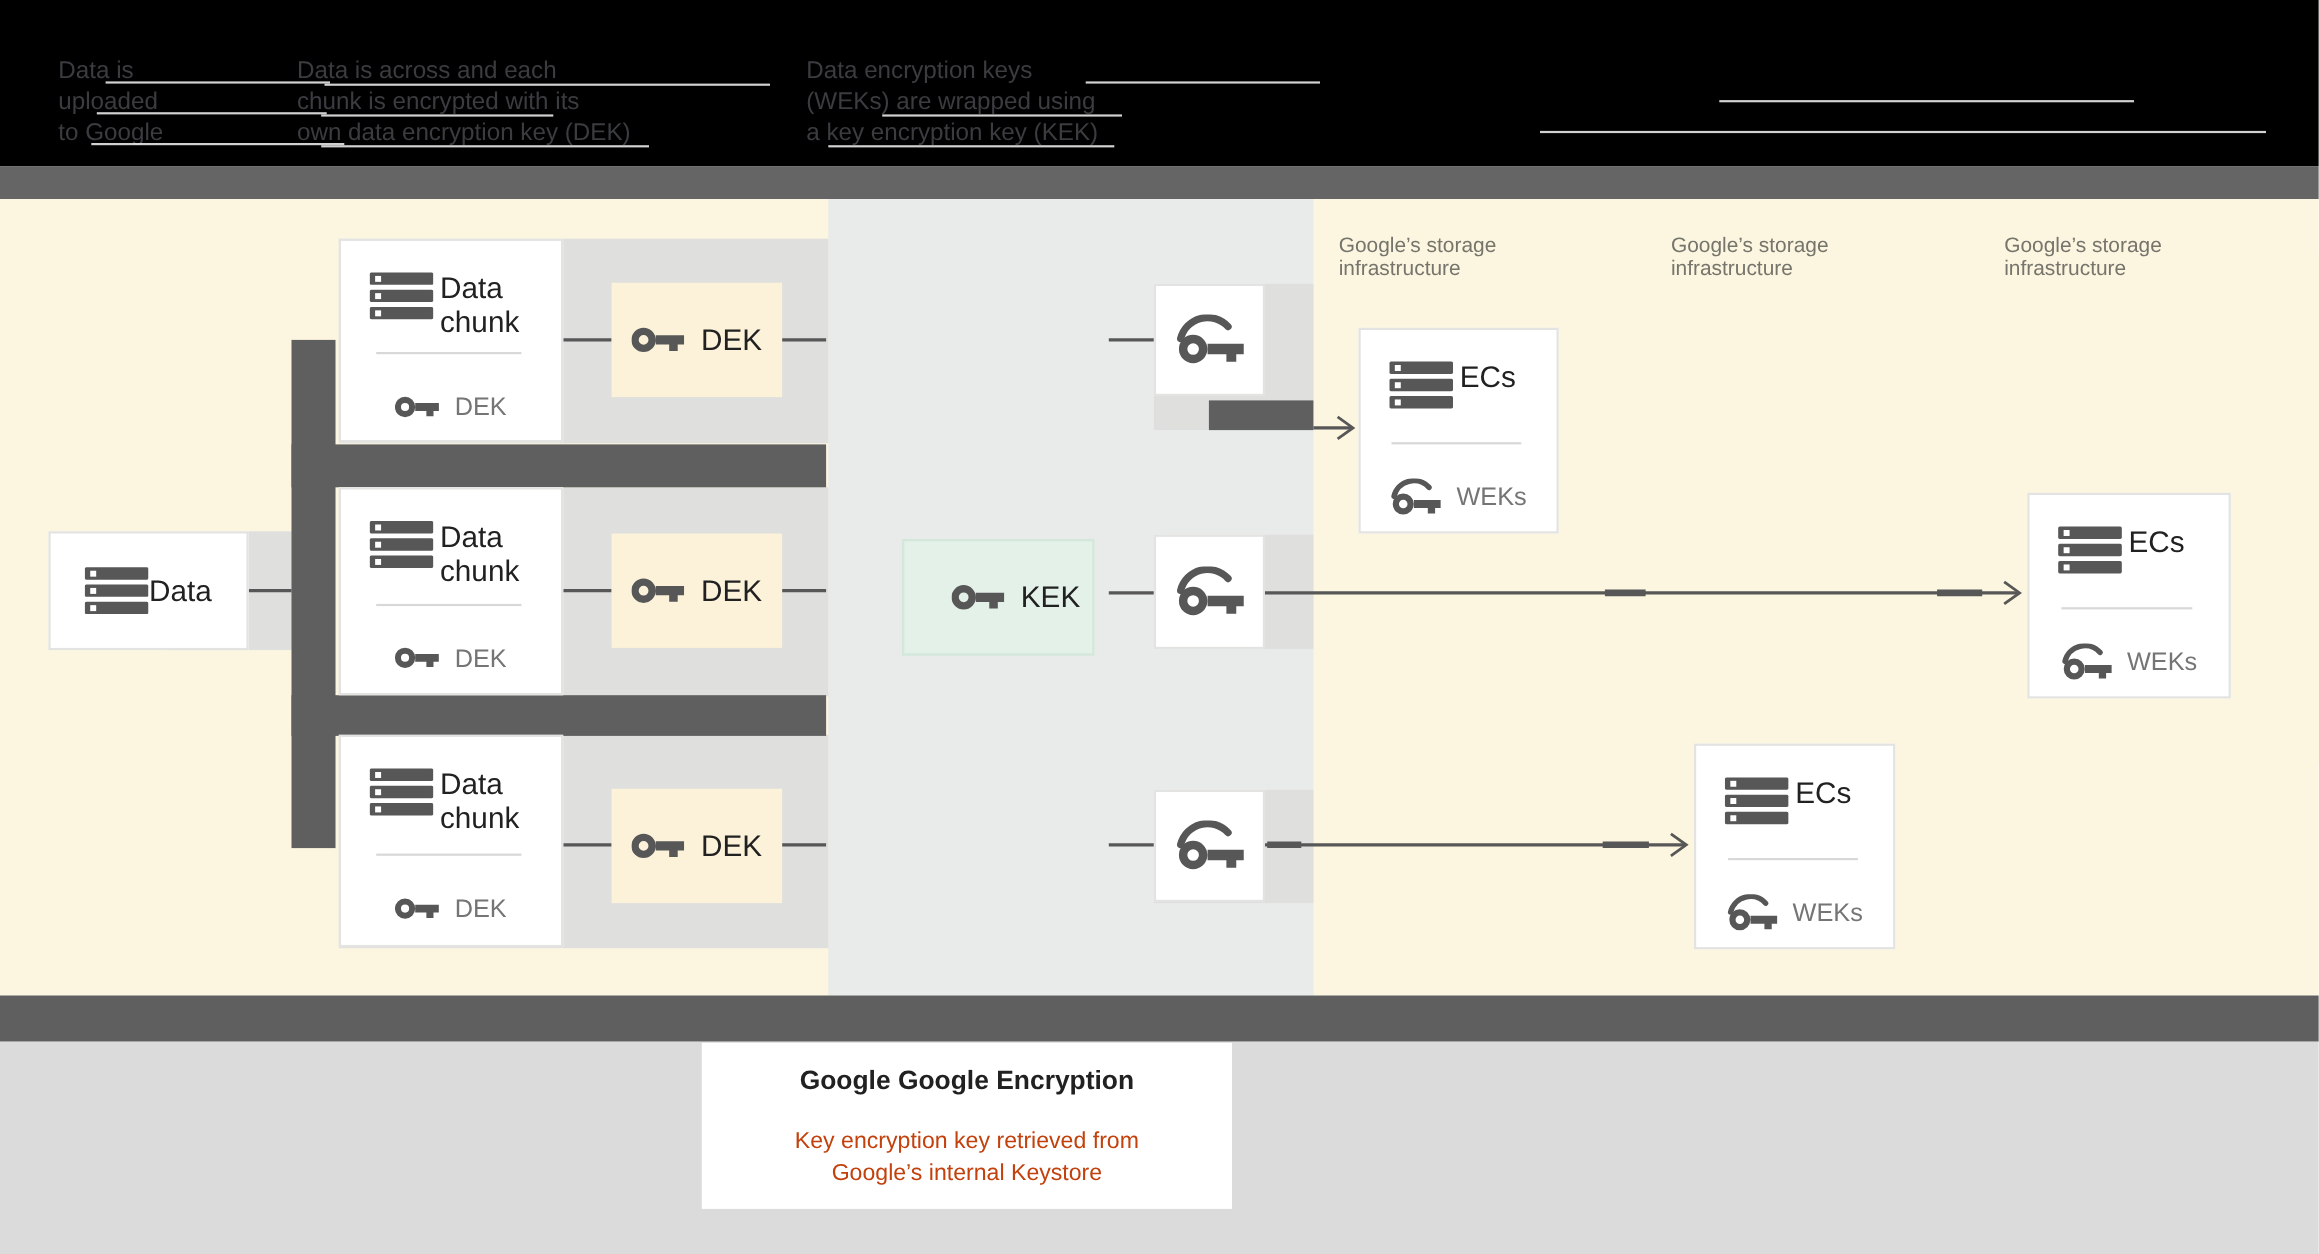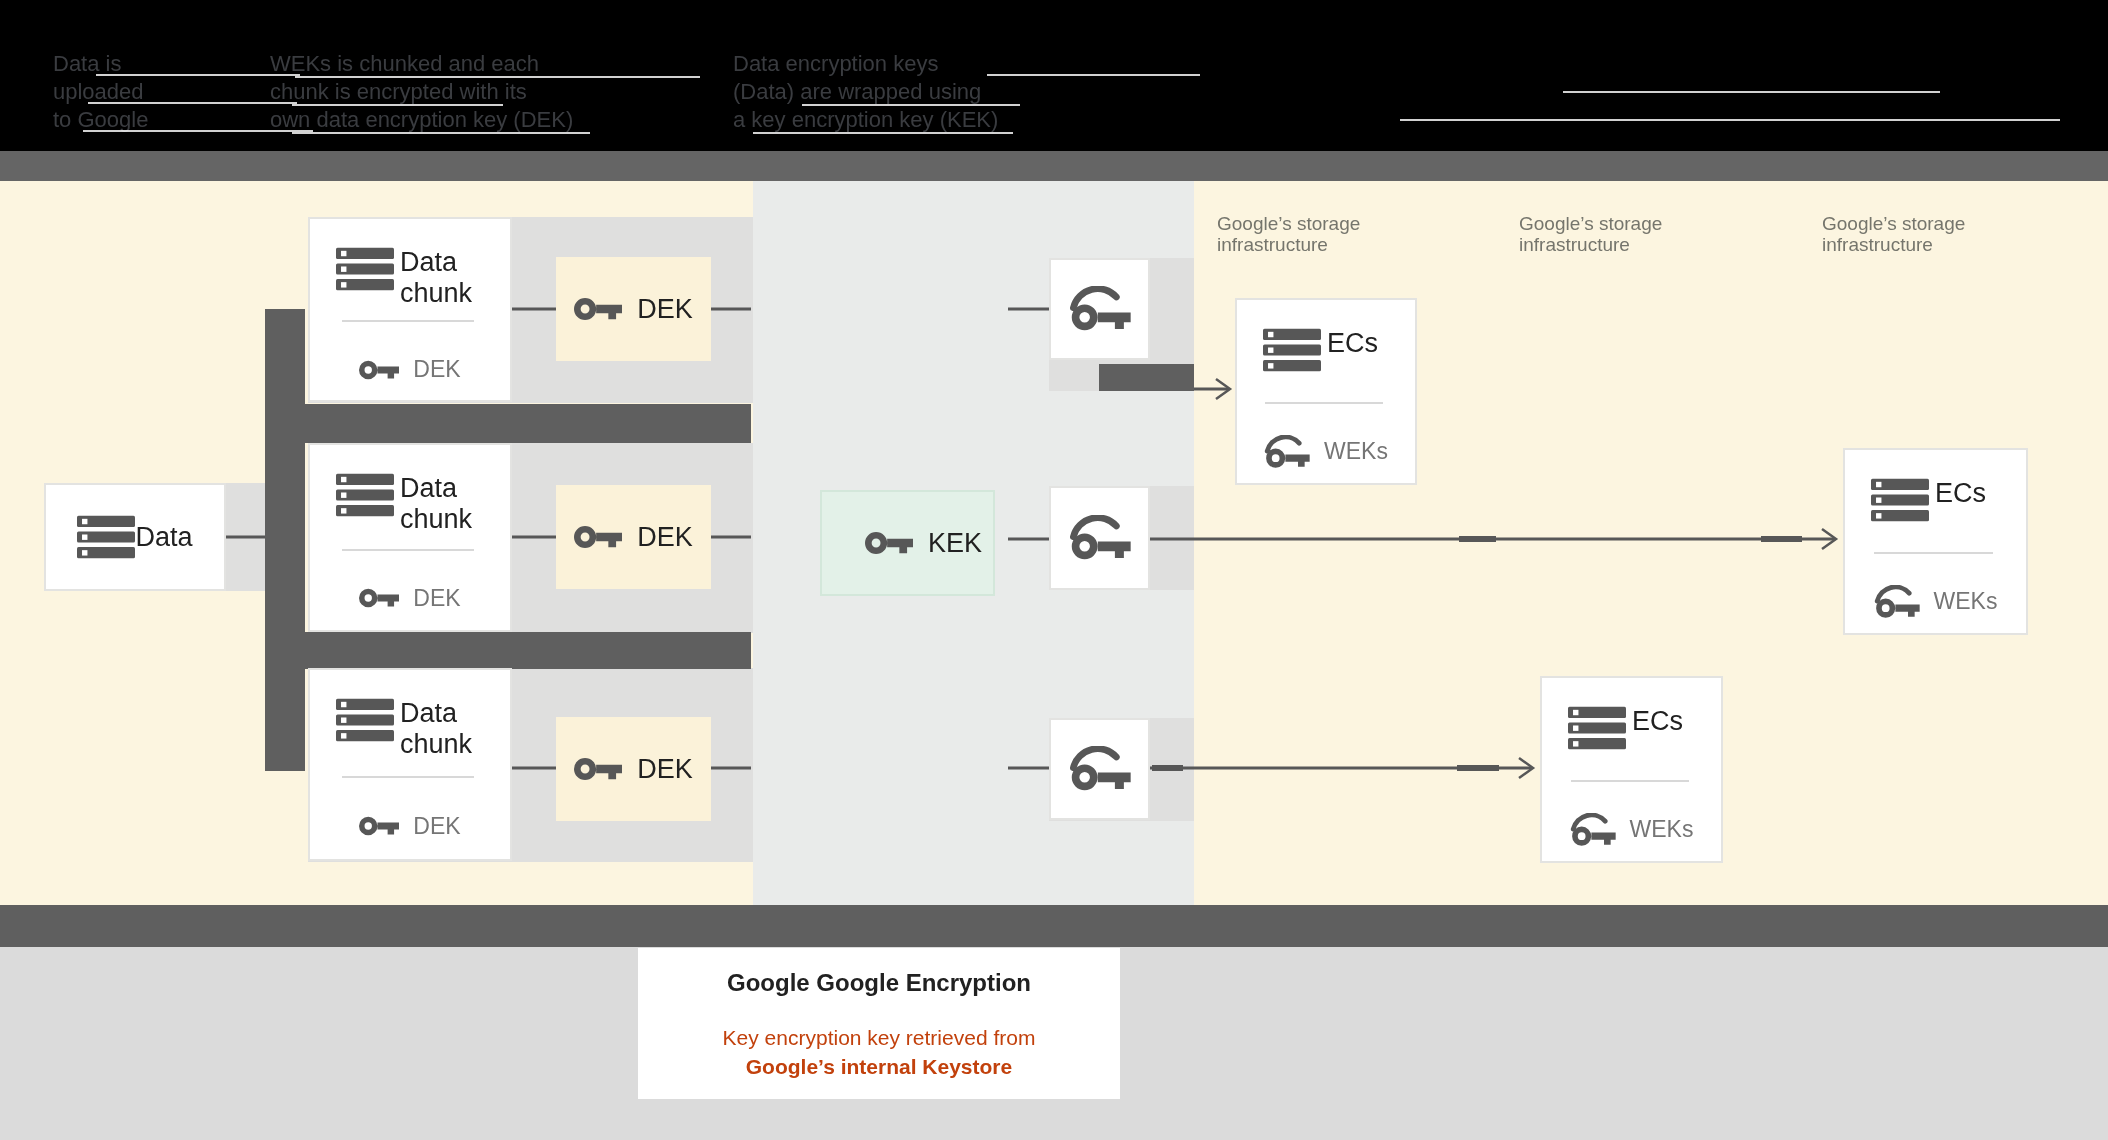--- a/index.html
+++ b/index.html
@@ -43,41 +43,41 @@
   .key-sm{width:40px;height:22px;}
   .wkey-lg{width:62px;height:46px;}
   .wkey-sm{width:46px;height:34px;}
 
   
   .fbar{position:absolute;left:0;top:905px;width:2108px;height:42px;background:#5f5f5f;}
   .farea{position:absolute;left:0;top:947px;width:2108px;height:193px;background:#dbdbdb;}
   .callout{position:absolute;left:638px;top:948px;width:482px;height:151px;background:#ffffff;text-align:center;box-sizing:border-box;}
   .callout .t{margin-top:21px;font-size:24px;font-weight:bold;color:#212121;}
   .callout .b{margin-top:26px;font-size:21px;line-height:29px;color:#c2410c;}
-  .callout .b b{font-weight:bold;}
+  .callout .b b{font-weight:normal;}
 </style>
 </head>
 <body>
 
 <div class="page">
 
   <div class="hdr">
     <div class="cap" style="left:53px;top:50px;width:160px;">
       <div>Data is</div>
       <div>uploaded</div>
       <div>to Google</div>
     </div>
     <div class="cap" style="left:270px;top:50px;width:322px;">
-      <div>WEKs is chunked and each</div>
+      <div>Data is across and each</div>
       <div>chunk is encrypted with its</div>
       <div>own data encryption key (DEK)</div>
     </div>
     <div class="cap" style="left:733px;top:50px;width:300px;">
       <div>Data encryption keys</div>
-      <div>(Data) are wrapped using</div>
+      <div>(WEKs) are wrapped using</div>
       <div>a key encryption key (KEK)</div>
     </div>
 
     <i class="hl" style="left:96px;top:74px;width:204px;"></i>
     <i class="hl" style="left:88px;top:102px;width:209px;"></i>
     <i class="hl" style="left:83px;top:130px;width:230px;"></i>
     <i class="hl" style="left:295px;top:76px;width:405px;"></i>
     <i class="hl" style="left:292px;top:104px;width:211px;"></i>
     <i class="hl" style="left:292px;top:132px;width:298px;"></i>
     <i class="hl" style="left:987px;top:74px;width:213px;"></i>

